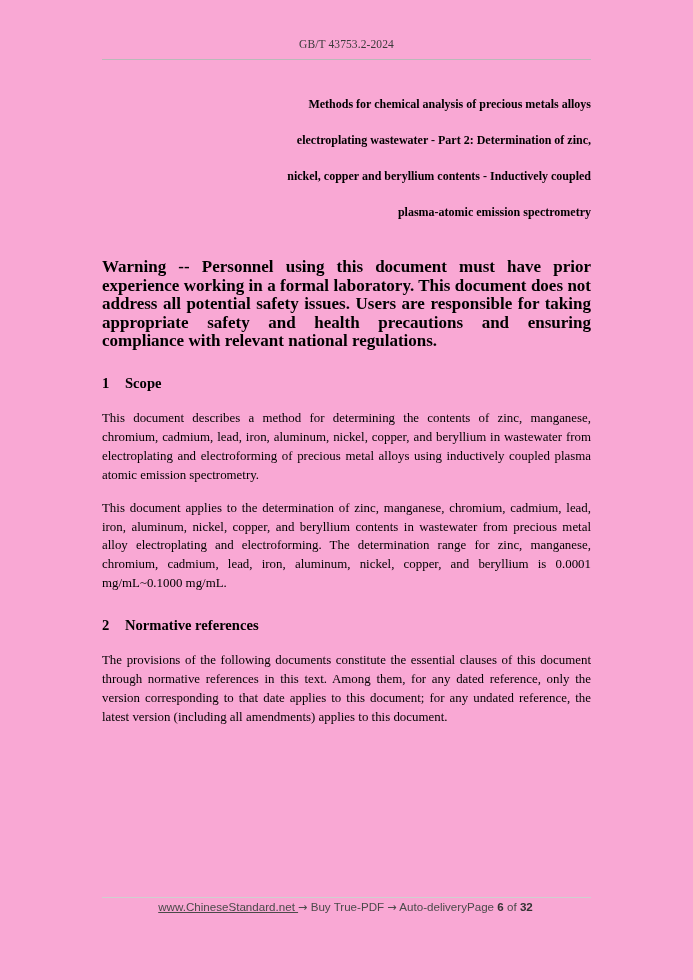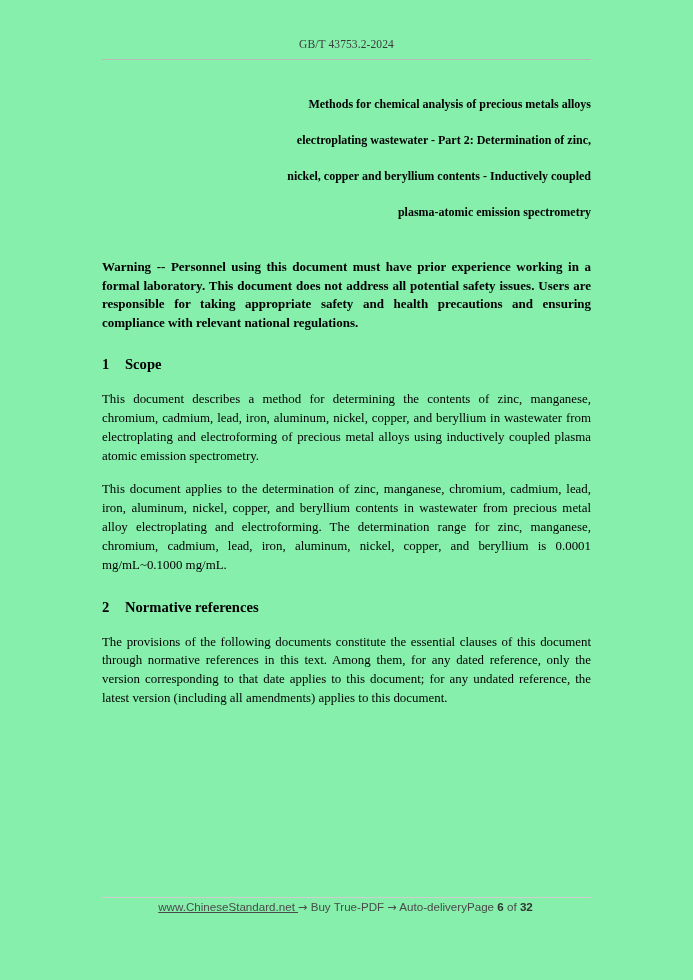--- a/index.html
+++ b/index.html
@@ -8,21 +8,21 @@
     background: #ffffff;
   }
   body {
     font-family: "Liberation Serif", serif;
     color: #000000;
   }
   .page {
     position: relative;
     width: 693px;
     height: 980px;
-    background: #86efac;
+    background: #f9a8d4;
     overflow: hidden;
   }
 
   
   .header {
     position: absolute;
     left: 102px;
     top: 38px;
     width: 489px;
   }
@@ -62,21 +62,21 @@
   .doc-title .tline {
     display: block;
     white-space: nowrap;
   }
 
   
   .warning {
     margin-top: 28px;
     font-family: "Liberation Serif", serif;
     font-weight: bold;
-    font-size: 13px;
+    font-size: 17px;
     line-height: 18.6px;
     text-align: justify;
     text-justify: inter-word;
   }
 
   
   .section-heading {
     font-family: "Liberation Serif", serif;
     font-weight: bold;
     font-size: 14.6px;

